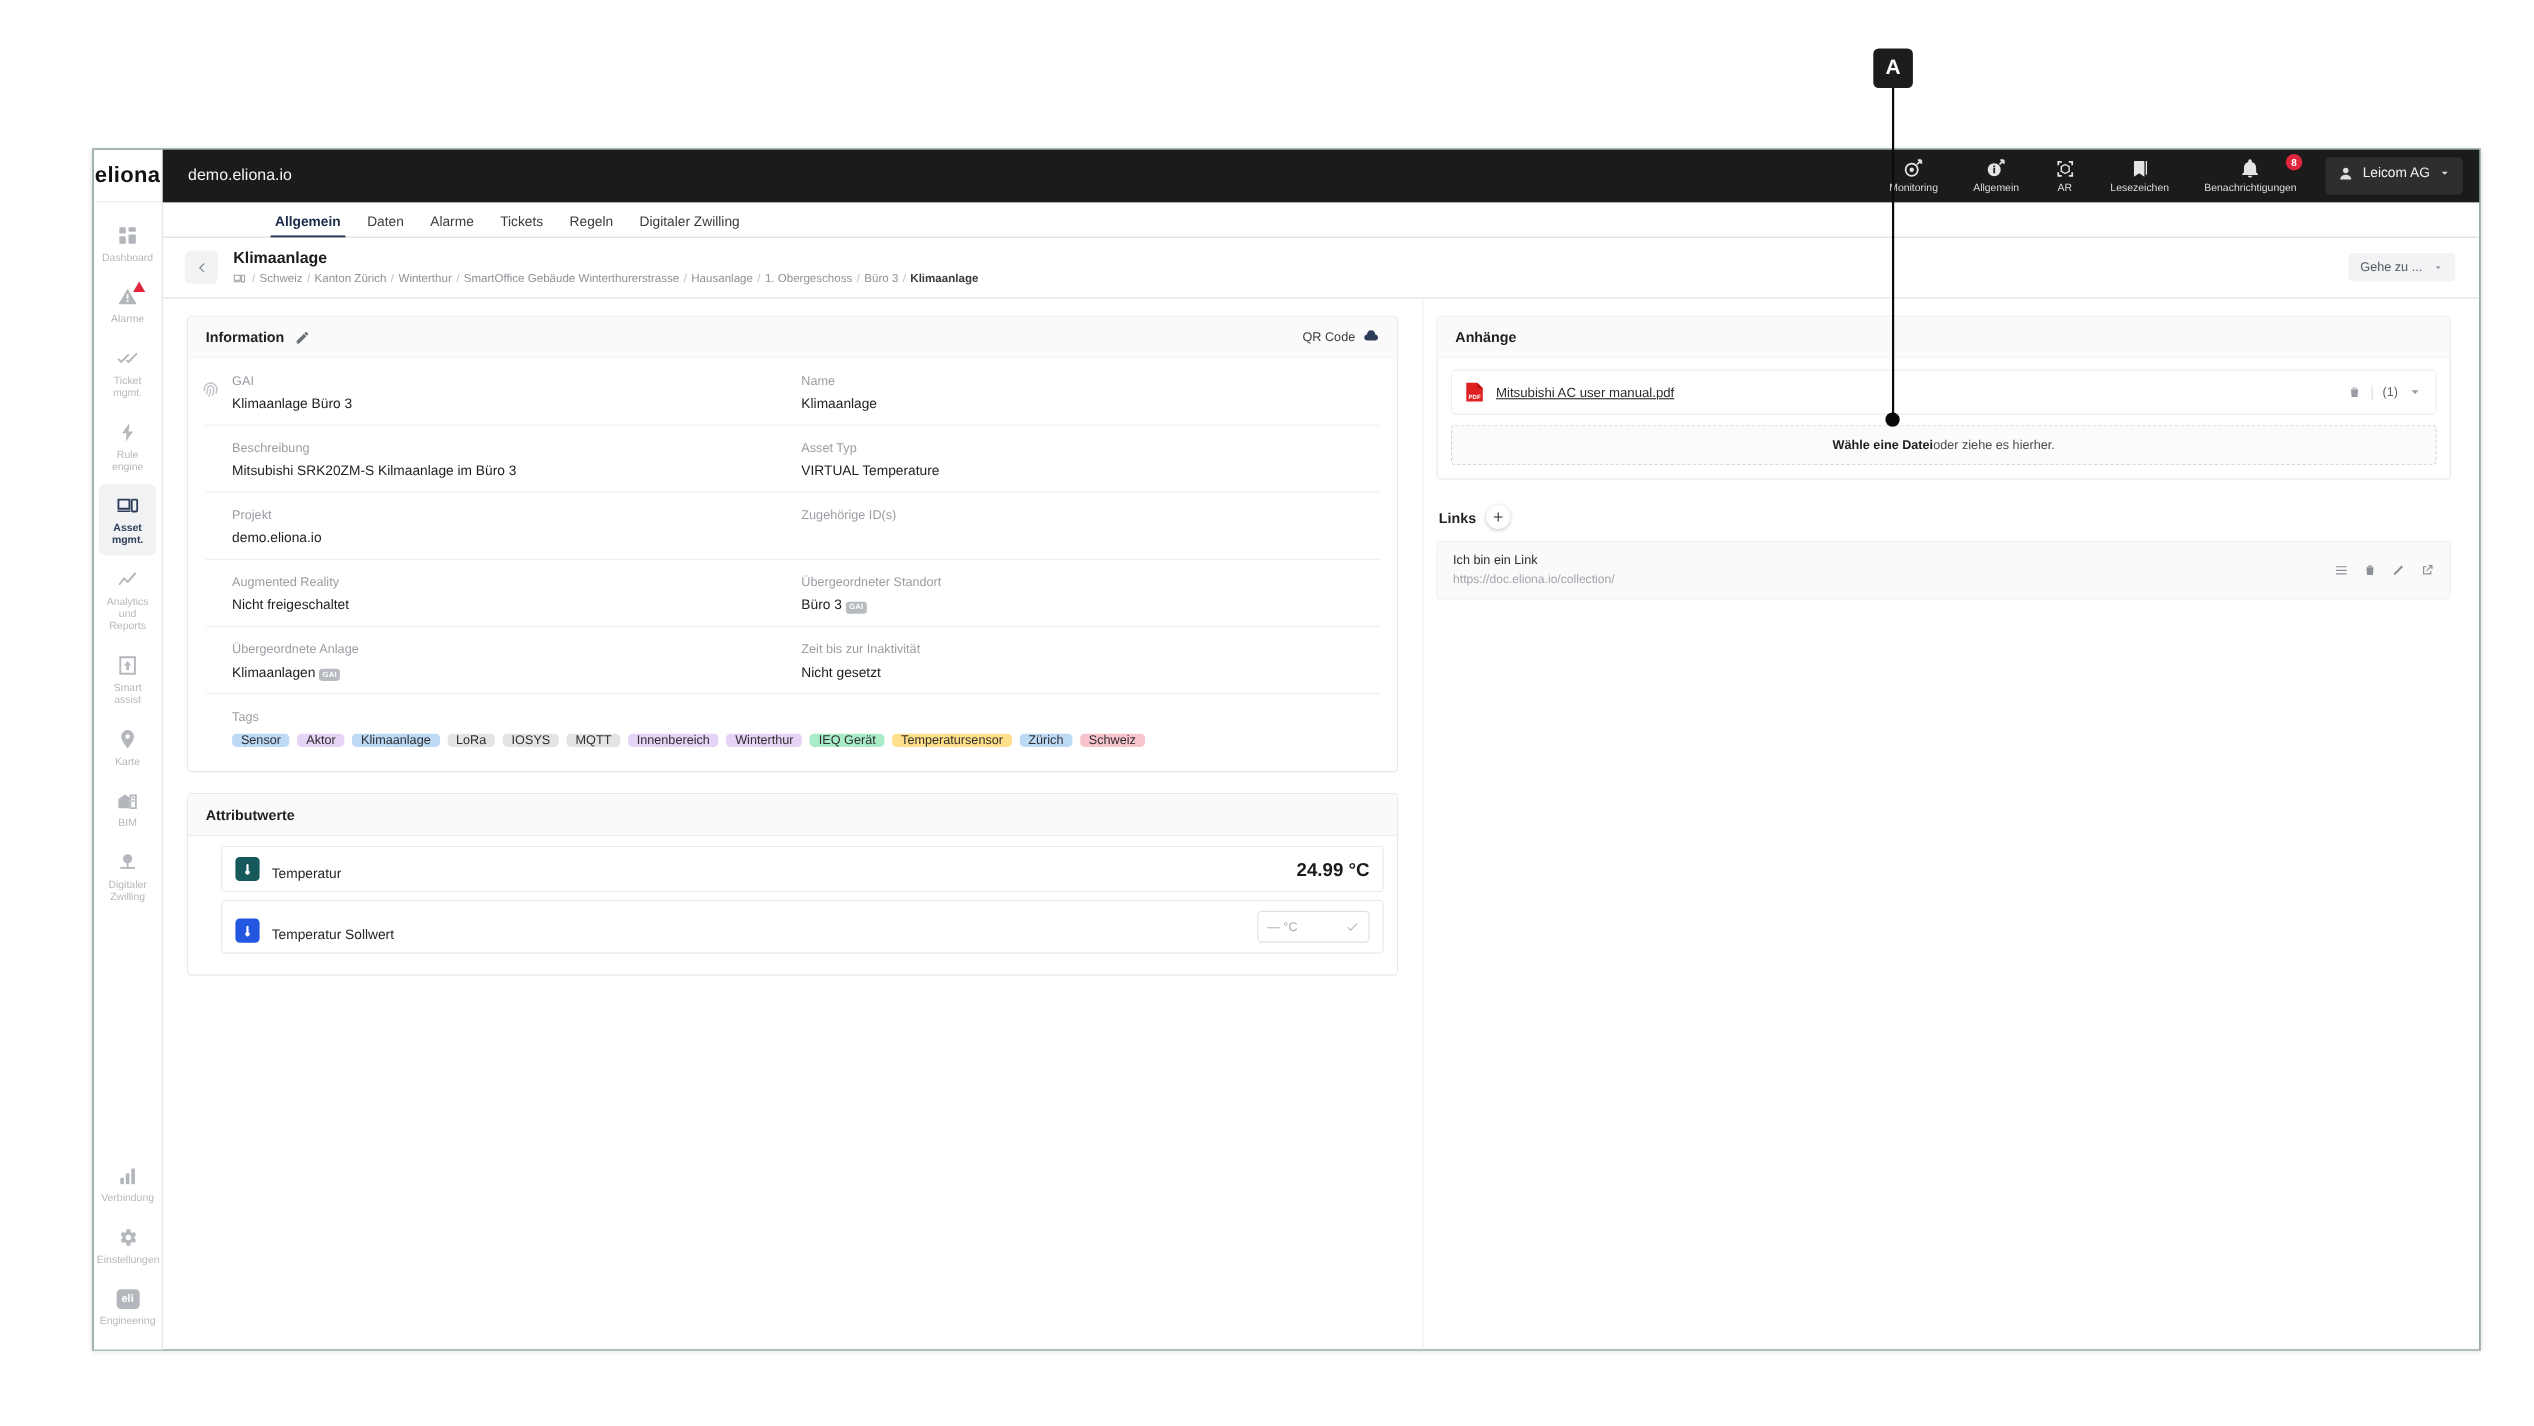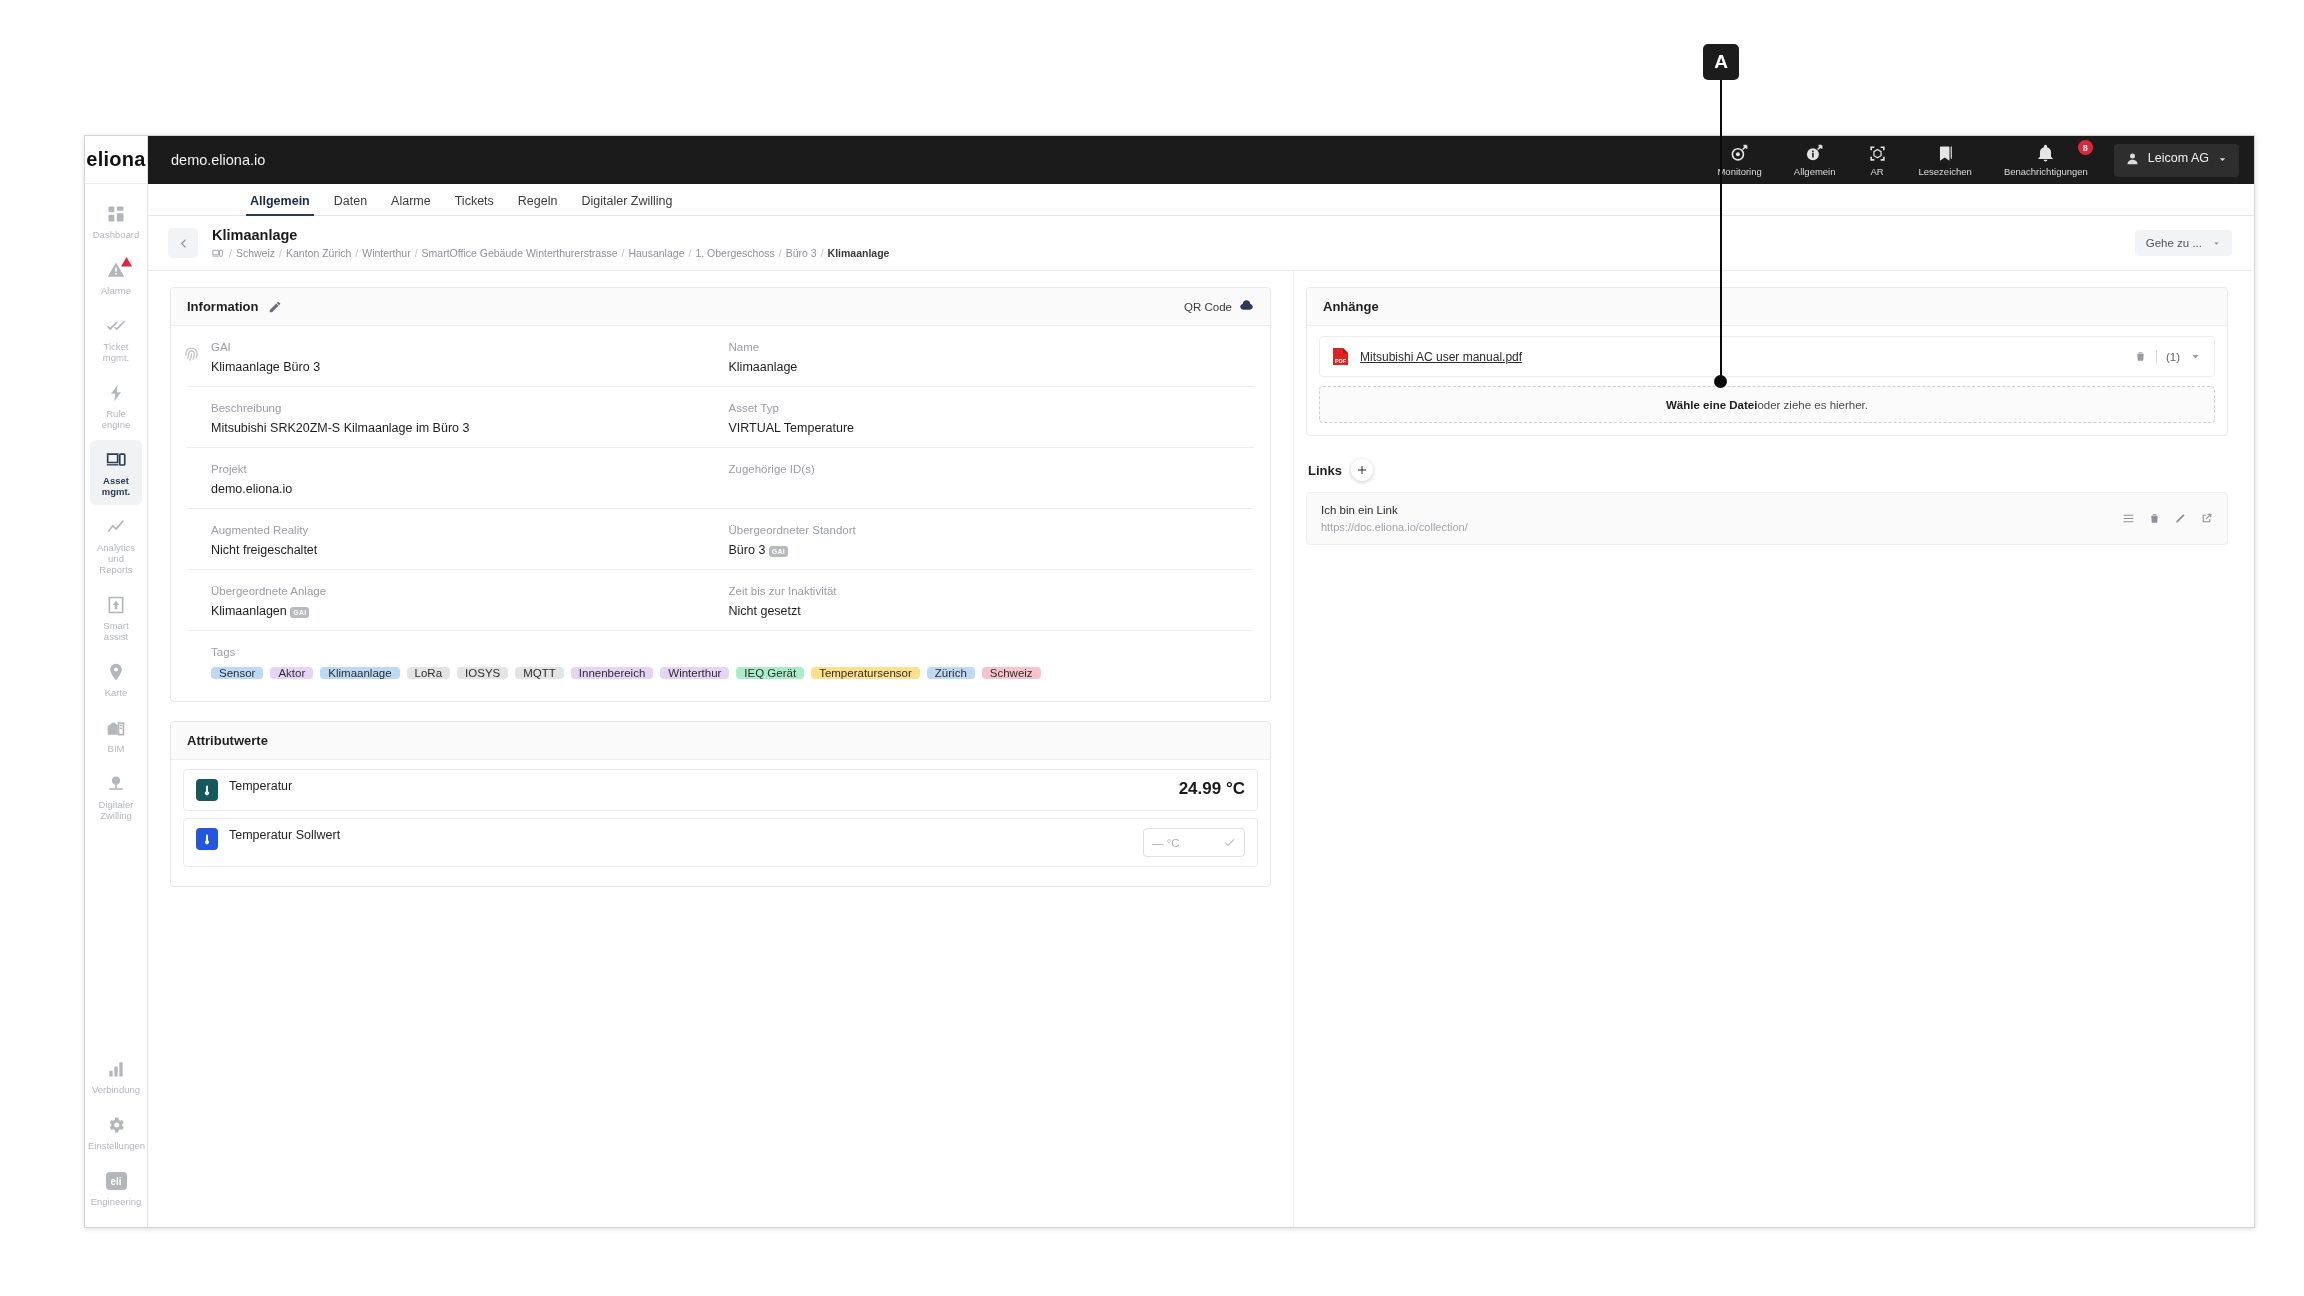--- a/index.html
+++ b/index.html
@@ -187,23 +187,23 @@
   }
 
   
   .tags-row { padding: 14px 0 16px 24px; }
   .tag-list { display: flex; flex-wrap: wrap; gap: 7px; margin-top: 8px; }
   .tag { font-size: 11.5px; color: #2e2e2e; border-radius: 4px; padding: 0 8px; cursor: pointer; }
 
   
   .attr-body { padding: 9px 12px 12px 12px; }
   .attr-row {
-    display: flex; align-items: flex-start; gap: 11px;
+    display: flex; align-items: flex-end; gap: 11px;
     border: 1px solid #eaeaea; border-radius: 4px;
-    padding: 9px 12px; margin-bottom: 7px; min-height: 41px;
+    padding: 9px 12px; margin-bottom: 7px; min-height: 41px; margin-left: 18px;
   }
   .attr-ico {
     width: 22px; height: 22px; border-radius: 4px;
     display: flex; align-items: center; justify-content: center; color: #fff; flex: 0 0 auto;
   }
   .attr-ico svg { width: 12px; height: 12px; fill: currentColor; }
   .attr-name { font-size: 12.5px; color: #252525; }
   .attr-value { margin-left: auto; font-size: 17px; font-weight: bold; color: #1b1b1b; }
   .attr-input {
     margin-left: auto; display: flex; align-items: center;

